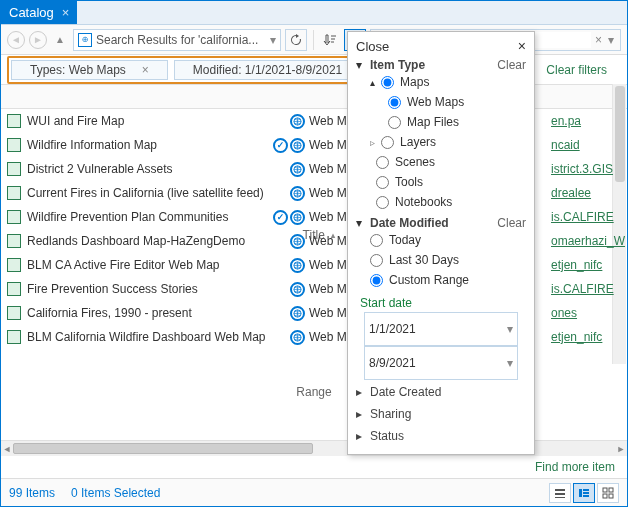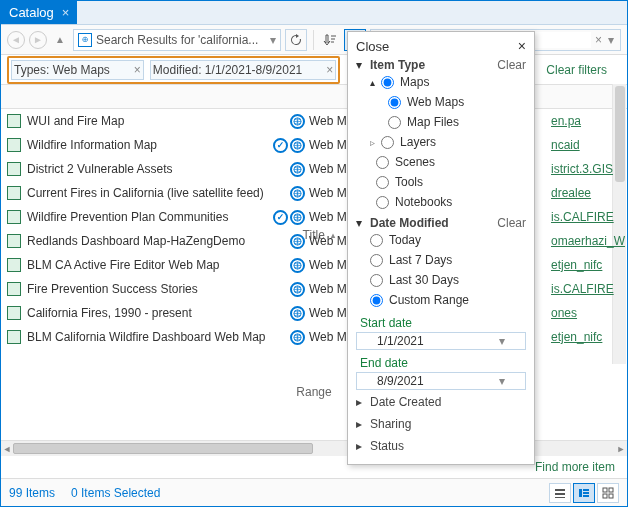--- a/index.html
+++ b/index.html
@@ -20,21 +20,21 @@
   .sep{width:1px;height:20px;background:#ddd;margin:0 2px;}
   .sort-btn{width:20px;height:20px;display:flex;align-items:center;justify-content:center;color:#555;}
   .filter-btn{width:22px;height:22px;border:1px solid #0078d4;background:#e6f2fb;display:flex;align-items:center;justify-content:center;}
   .search-box{flex:1;height:22px;border:1px solid #c2d6e8;display:flex;align-items:center;padding:0 4px;gap:4px;}
   .search-box input{border:none;outline:none;flex:1;font-size:12px;}
   .search-clear{color:#888;cursor:pointer;}
   .menu-dots{color:#888;padding:0 2px;}
   
   .chips-row{height:30px;display:flex;align-items:center;padding:3px 6px;gap:6px;border-bottom:1px solid #e0e0e0;}
   .chips-hl{border:2px solid #e08b23;padding:2px;display:flex;gap:6px;border-radius:2px;}
-  .chip{border:1px solid #c2d6e8;background:#f5f9fc;padding:2px 2px;display:flex;align-items:center;gap:24px;color:#444;}
+  .chip{border:1px solid #c2d6e8;background:#f5f9fc;padding:2px 18px;display:flex;align-items:center;gap:16px;color:#444;}
   .chip .x{color:#888;cursor:pointer;}
   .spacer{flex:1;}
   .clear-filters{color:#2b7d50;cursor:pointer;padding-right:14px;}
   
   .cols{height:24px;display:flex;align-items:center;border-bottom:1px solid #e0e0e0;background:#fafafa;color:#666;flex-direction:column;}
   .col-title{flex:0 0 300px;padding-left:10px;display:flex;align-items:center;gap:6px;}
   .col-type{flex:0 0 56px;}
   .col-owner{flex:0 0 80px;padding-left:6px;position:relative;}
   
   .list{flex:1;overflow:hidden;position:relative;}
@@ -63,21 +63,21 @@
   .panel .hdr .close{font-size:14px;cursor:pointer;}
   .sect{display:flex;align-items:center;gap:4px;margin-top:4px;}
   .sect .caret{width:10px;display:inline-block;}
   .sect .name{flex:1;font-weight:600;color:#444;}
   .sect .clr{color:#666;font-size:12px;}
   .sub{margin-left:14px;}
   .opt{display:flex;align-items:center;gap:6px;height:20px;}
   .opt input{margin:0;}
   .opt-sub{margin-left:18px;}
   .date-label{margin:6px 0 2px 4px;color:#15803d;}
-  .date-box{border:1px solid #c2d6e8;height:18px;display:flex;align-items:center;padding:0 20px;justify-content:space-between;margin:0 0;}
+  .date-box{border:1px solid #c2d6e8;height:34px;display:flex;align-items:center;padding:0 4px;justify-content:space-between;margin:0 8px;}
   .date-box .dd{color:#888;}
   .coll{display:flex;align-items:center;gap:4px;height:20px;margin-top:2px;color:#444;}
   .coll .caret{width:10px;}
   
   .vscroll{position:absolute;right:1px;top:83px;width:14px;height:280px;background:#f0f0f0;border-left:1px solid #e5e5e5;}
   .vscroll .vthumb{position:absolute;top:2px;left:2px;width:10px;height:96px;background:#cfcfcf;border-radius:3px;}
   svg{display:block;}
 </style>
 </head>
 <body>
@@ -397,37 +397,32 @@
       <span class="name">Date Modified</span>
       <span class="clr">Clear</span>
     </div>
     <div class="sub">
       <div class="opt">
           <input type="radio" style="">
           <span>Today</span>
         </div>
       <div class="opt">
           <input type="radio" style="">
-          <span>Last 7 Days</span>
-        </div>
-      <div class="opt">
-          <input type="radio" style="">
           <span>Last 30 Days</span>
         </div>
       <div class="opt">
           <input type="radio" checked="" style="">
           <span>Custom Range</span>
         </div>
     </div>
     <div class="date-label">Start date</div>
     <div class="date-box">
       <span>1/1/2021</span>
       <span class="dd">▾</span>
     </div>
-    <div class="date-label">End date</div>
     <div class="date-box">
       <span>8/9/2021</span>
       <span class="dd">▾</span>
     </div>
 
     <div class="coll">
         <span class="caret">▸</span>
         <span>Date Created</span>
       </div>
     <div class="coll">

